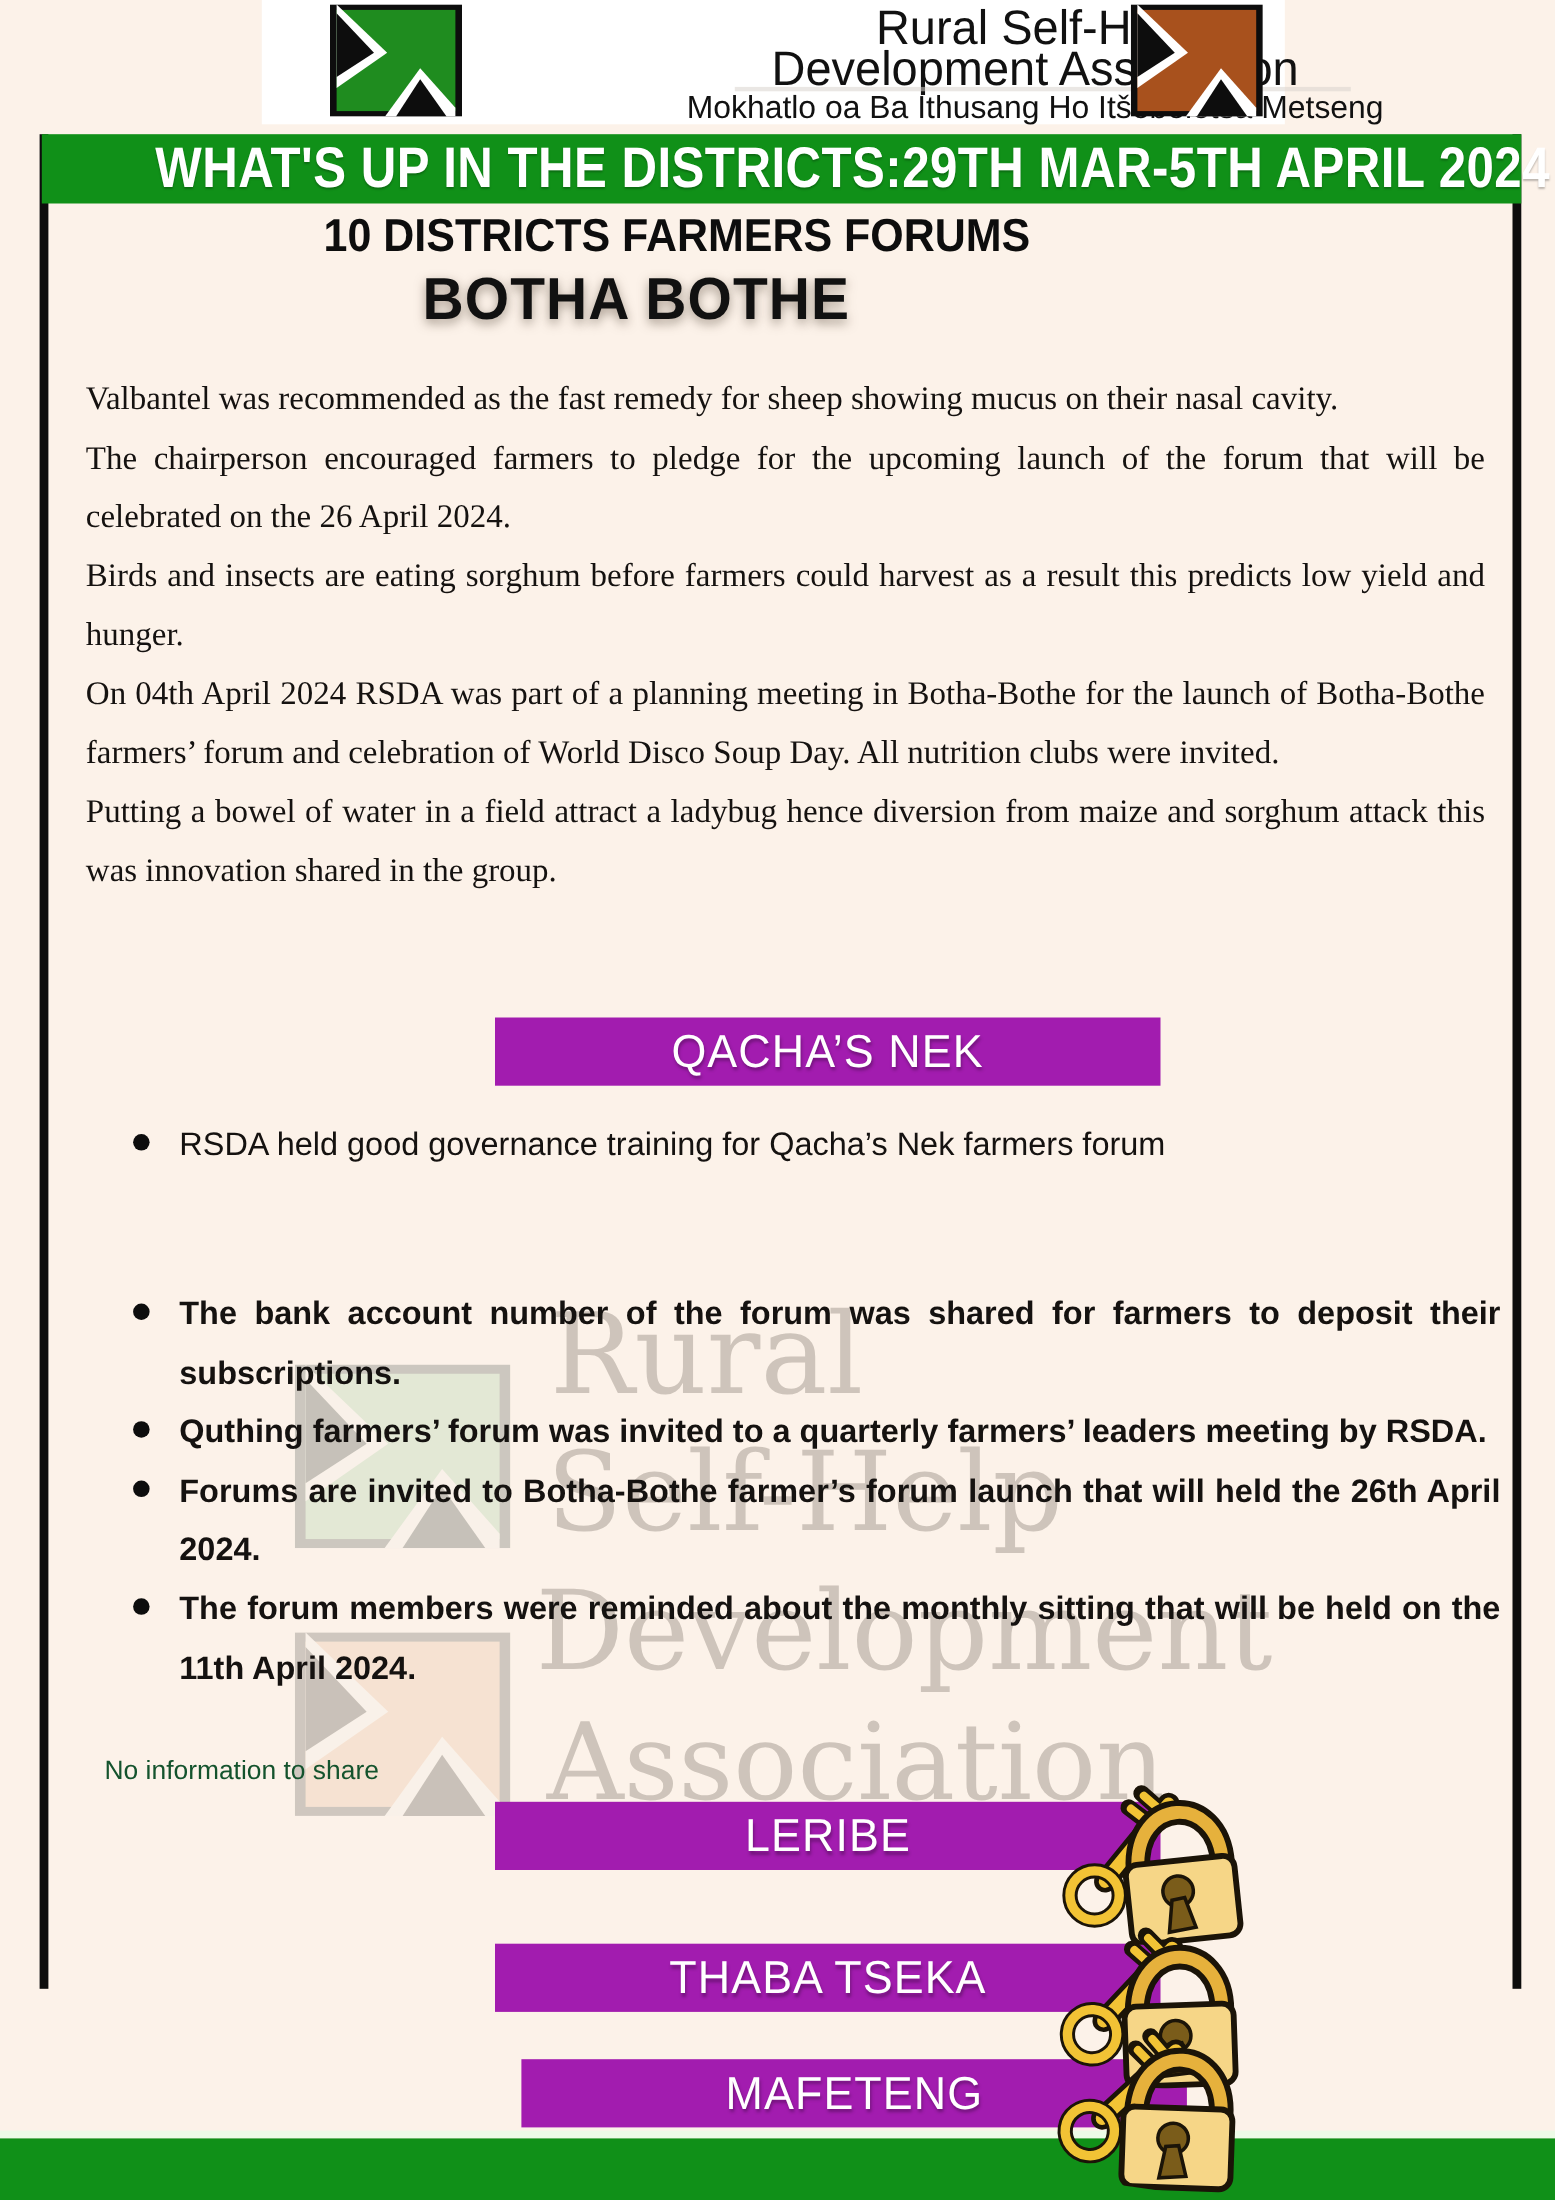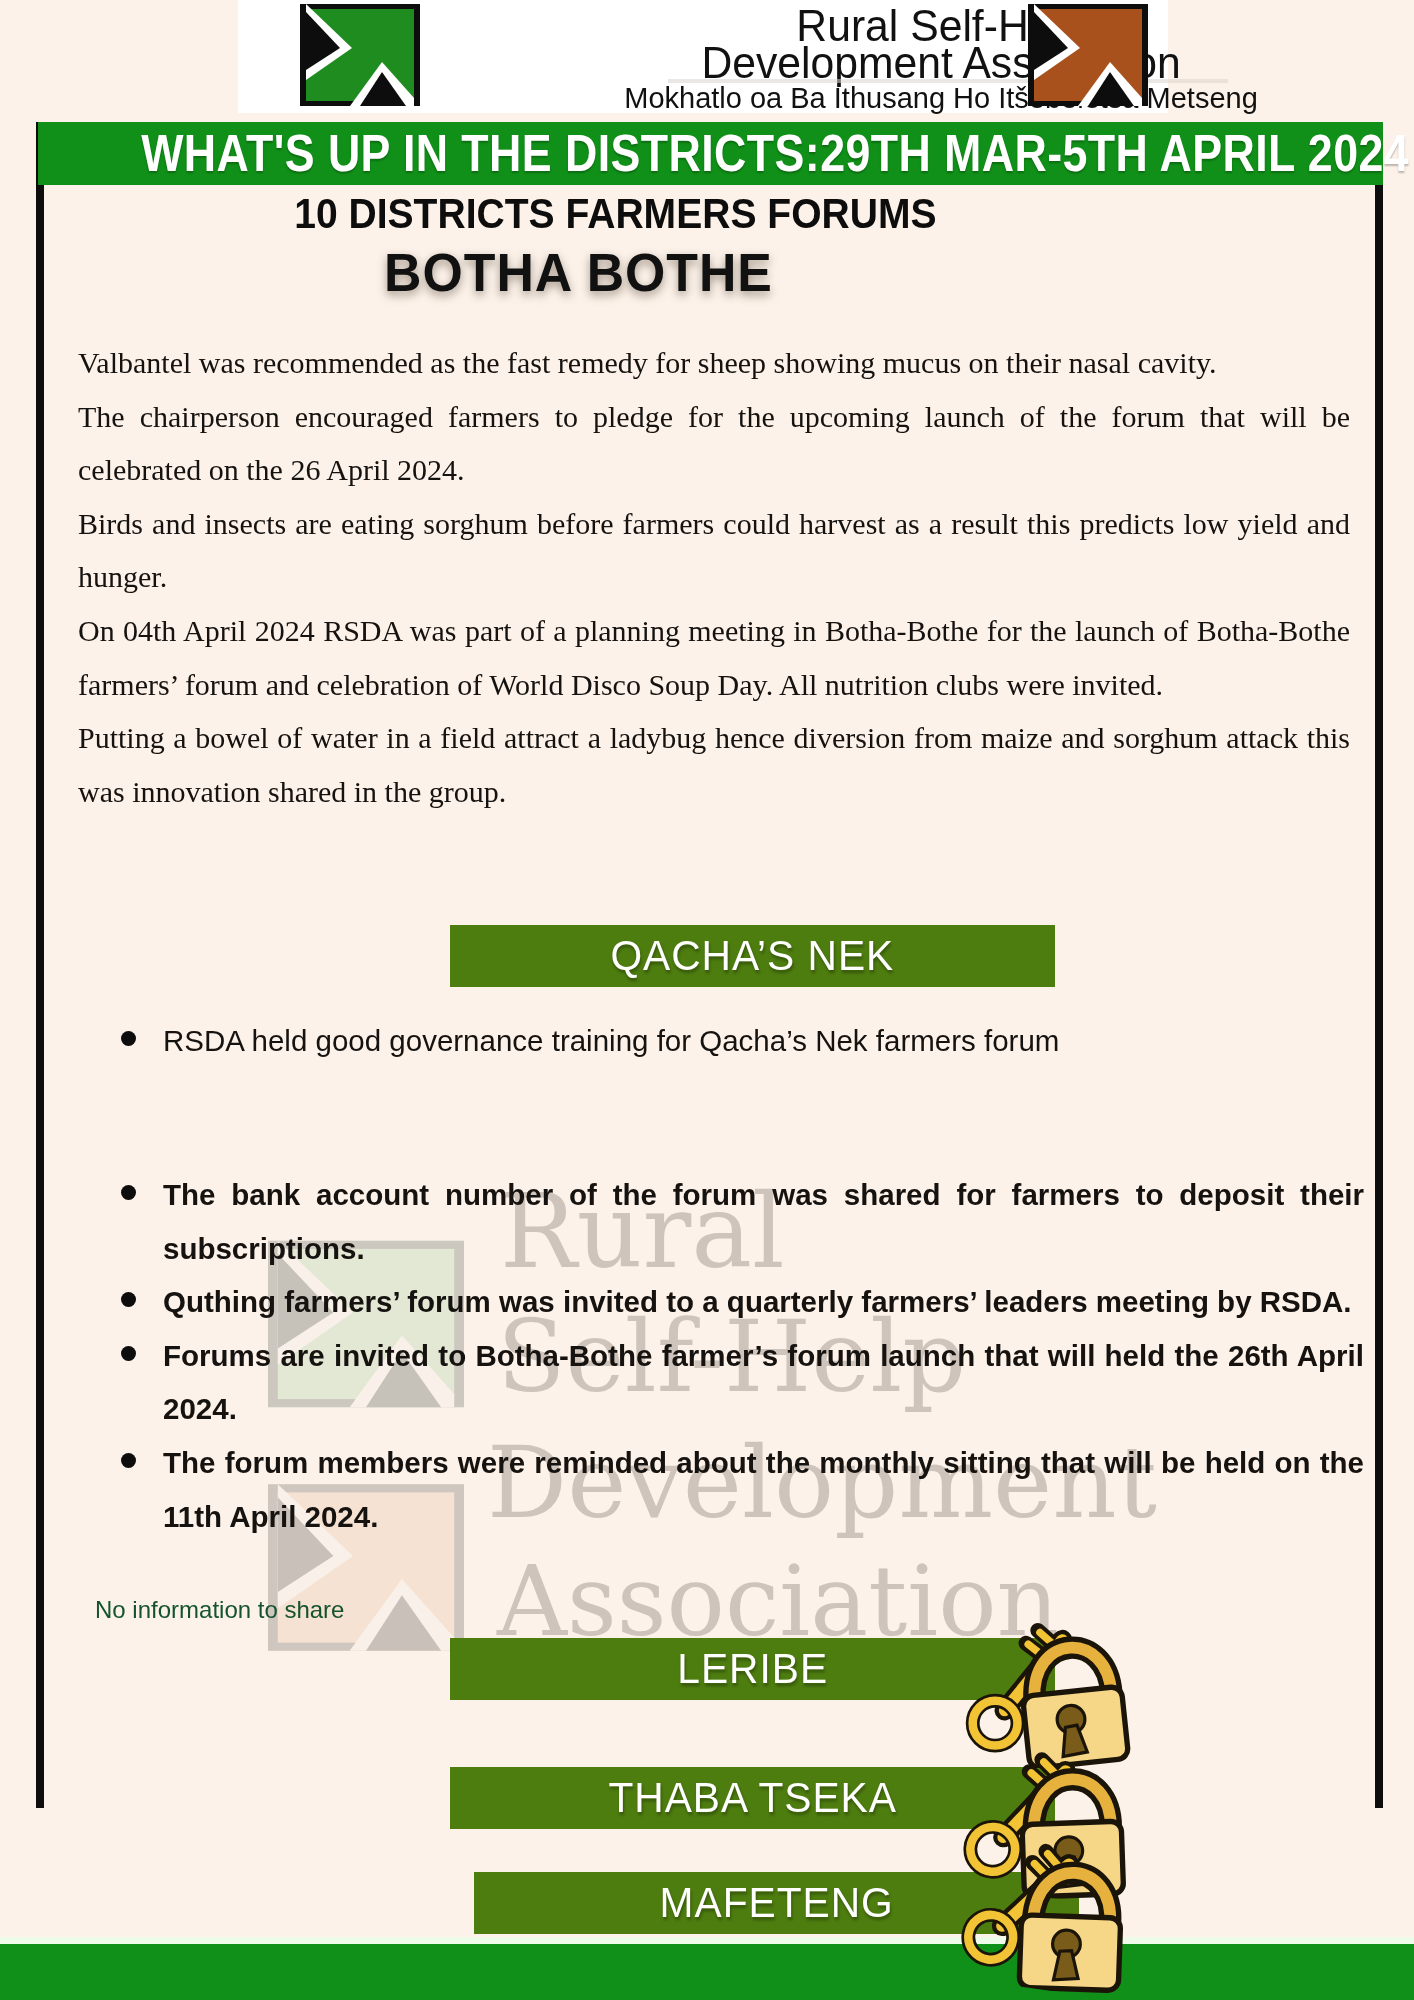--- a/index.html
+++ b/index.html
@@ -29,21 +29,21 @@
   .main-banner span{display:inline-block;line-height:63px;font-size:52px;font-weight:bold;color:#fff;transform:scaleX(.86);white-space:nowrap;letter-spacing:.5px;text-shadow:0 2px 2px rgba(0,0,0,.25);}
   
   .subtitle{position:absolute;left:0;top:190px;width:1230px;text-align:center;z-index:2;}
   .subtitle span{display:inline-block;font-size:42px;font-weight:bold;color:#0d0d0d;transform:scaleX(.93);white-space:nowrap;}
   .botha-title{position:absolute;left:0;top:241px;width:1156px;text-align:center;z-index:2;}
   .botha-title span{display:inline-block;font-size:54px;font-weight:600;letter-spacing:1px;color:#111;transform:scaleX(.96);white-space:nowrap;text-shadow:0 4px 10px rgba(90,75,60,.55);}
   
   .body-text{position:absolute;left:78px;top:336px;width:1272px;font-size:30px;line-height:53.6px;text-align:justify;z-index:2;font-family:Liberation Serif, serif;}
   .body-text p{margin:0;}
   
-  .district-banner{position:absolute;left:450px;width:605px;height:62px;background:#4d7c0f;text-align:center;z-index:2;}
+  .district-banner{position:absolute;left:450px;width:605px;height:62px;background:#a21caf;text-align:center;z-index:2;}
   .district-banner span{display:inline-block;line-height:62px;font-size:42px;font-weight:500;color:#fff;transform:scaleX(.97);white-space:nowrap;letter-spacing:1px;text-shadow:1px 3px 3px rgba(0,0,0,.3);}
   .b-qacha{top:925px;} .b-quthing{top:1108px;} .b-leribe{top:1638px;} .b-thaba{top:1767px;} .b-mafeteng{top:1872px;margin-left:24px;}
   
   .bullets{position:absolute;left:105px;margin:16px;padding:0;z-index:2;}
   .bullets li{position:relative;list-style:none;padding-left:42px;font-size:29.5px;line-height:53.6px;text-align:justify;}
   .bullets li::before{content:"";position:absolute;left:0;top:17px;width:15px;height:15px;border-radius:50%;background:#0d0d0d;}
   .qacha-list{top:998px;width:1240px;}
   .quthing-list{top:1152px;width:1243px;font-weight:bold;}
   .no-info{position:absolute;left:95px;top:1596px;font-size:24px;font-weight:normal;color:#14532d;z-index:2;}
   

